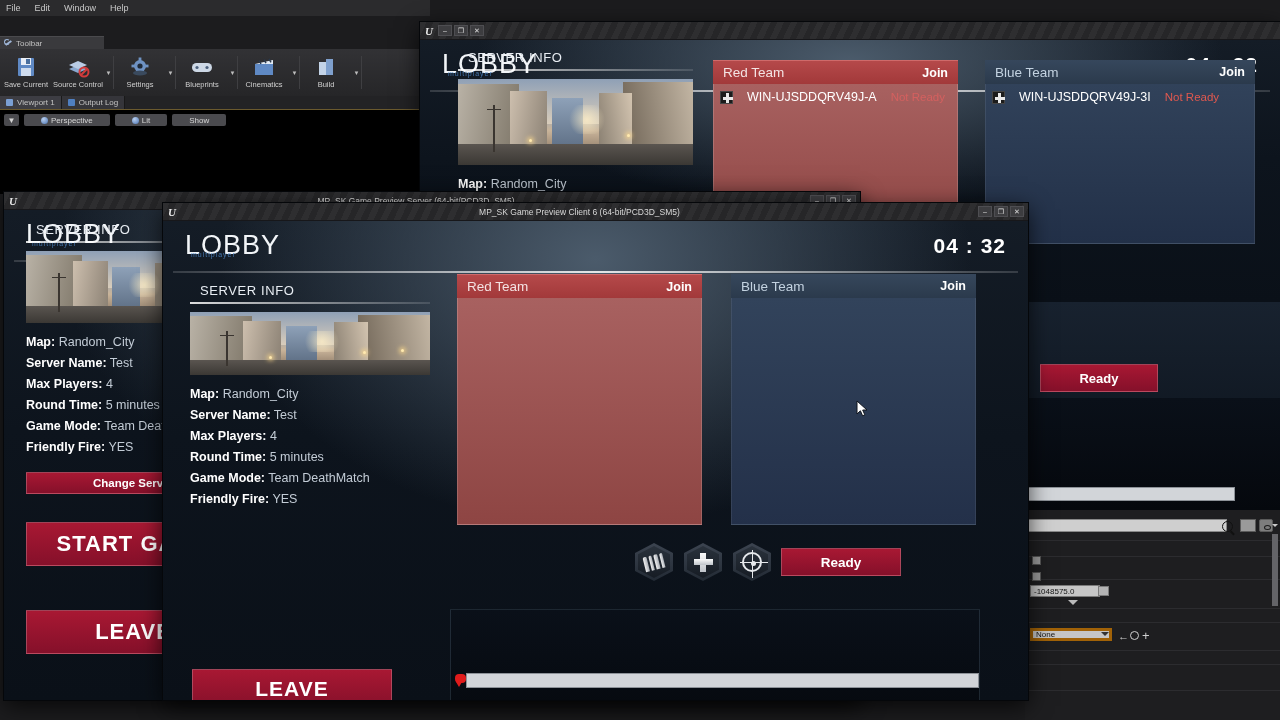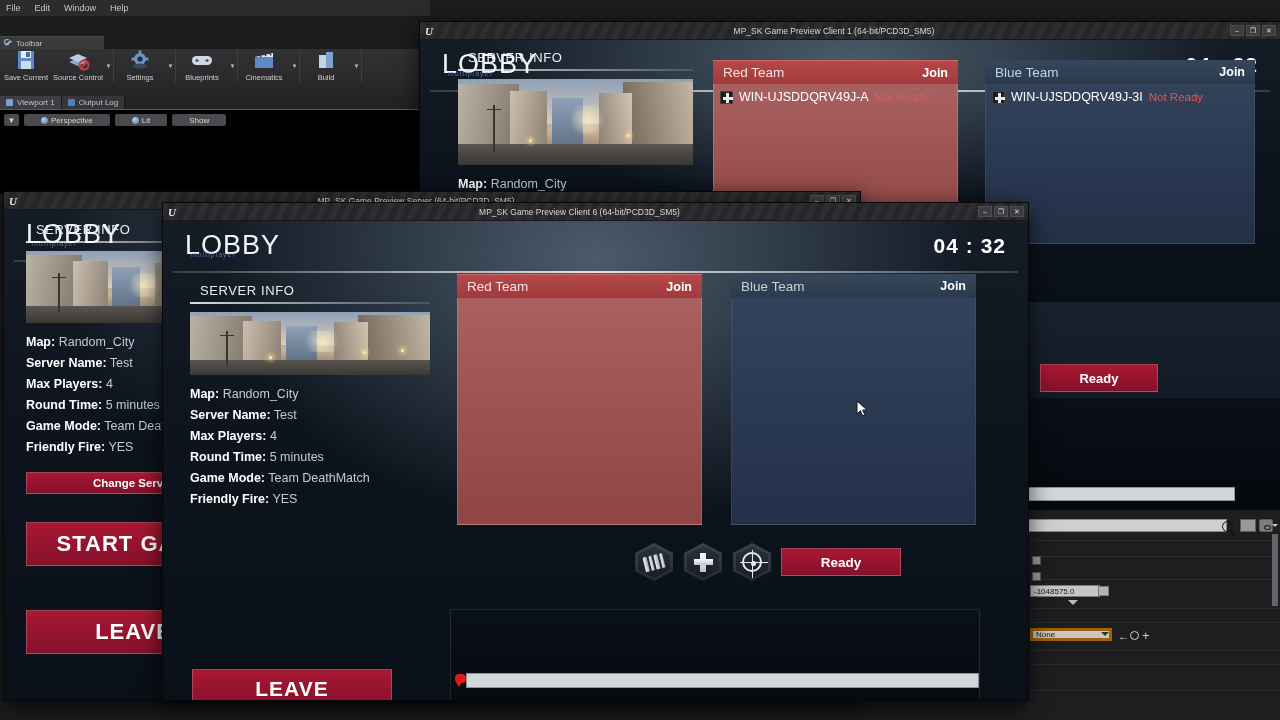--- a/index.html
+++ b/index.html
@@ -17,21 +17,21 @@
     background:#3a3a3d; border-top:1px solid #4a4a4d;
     display:flex; align-items:center; gap:4px; padding-left:4px; }
   .ue-toolbar-tab .lbl { color:#c0c0c0; font-size:8px; }
   .wrench { width:8px; height:8px; position:relative; }
   .wrench::before { content:""; position:absolute; left:1px; top:3px; width:7px;
     height:2px; background:#9fb6d8; transform:rotate(-35deg); }
   .wrench::after { content:""; position:absolute; left:0px; top:0px; width:4px;
     height:4px; border:1.5px solid #9fb6d8; border-radius:50%; border-right-color:transparent; }
 
   .ue-toolbar { position:absolute; left:0; top:49px; width:430px; height:47px;
-    background:linear-gradient(#323235,#262628); display:flex; align-items:flex-start; }
+    background:linear-gradient(#323235,#262628); display:flex; align-items:center; }
   .tb-group { display:flex; align-items:stretch; border-right:1px solid #3f3f42; }
   .tb-btn { width:52px; display:flex; flex-direction:column; align-items:center;
     justify-content:center; gap:2px; cursor:pointer; }
   .tb-btn .ic { width:26px; height:22px; display:block; }
   .tb-btn .cap { color:#cfcfcf; font-size:7.5px; white-space:nowrap; }
   .tb-arrow { width:9px; display:flex; align-items:center; justify-content:center;
     color:#bdbdbd; font-size:6px; cursor:pointer; }
 
   .ue-vptabs { position:absolute; left:0; top:96px; width:430px; height:13px;
     background:#232325; display:flex; align-items:stretch; }
@@ -165,21 +165,21 @@
   .red .teamhdr { background:linear-gradient(#b5494a,#a2393a);
     border-top:1px solid #cf6a6a;text-align:right; }
   .red .teamhdr .nm { color:#f4e3e3; }
   .red .body { background:linear-gradient(#a86160,#8e4543);
     border:1px solid rgba(255,255,255,.16); border-top:none; }
   .blue .teamhdr { background:linear-gradient(#36475c,#2b3a4c); }
   .blue .teamhdr .nm { color:#c3d2e0; }
   .blue .body { background:linear-gradient(#31425a,#223048);
     border:1px solid rgba(255,255,255,.08); border-top:none; }
 
-  .prow { display:flex; align-items:center; gap:6px; height:20px; padding:0 6px; }
+  .prow { display:flex; align-items:center; gap:14px; height:20px; padding:0 6px; }
   .prow .pic { width:13px; height:13px; position:relative; background:#1b1b1b;
     border:1px solid #444; }
   .prow .pic::before { content:""; position:absolute; left:5px; top:1.5px;
     width:3px; height:10px; background:#e8e8e8; }
   .prow .pic::after { content:""; position:absolute; left:1.5px; top:5px;
     width:10px; height:3px; background:#e8e8e8; }
   .prow .nm { color:#ffffff; font-size:12.5px; white-space:nowrap;
     overflow:hidden; text-overflow:clip; }
   .prow .st { font-size:11.5px; white-space:nowrap; }
 
@@ -380,21 +380,20 @@
     <div class="det-combo-car"></div>
     <div class="det-arrowL">←</div>
     <div class="det-magn2"></div>
     <div class="det-plus">+</div>
     <div class="det-scroll"></div>
   </div>
 
   <div class="gamewin" style="left:420px; top:22px; width:860px; height:280px;">
     <div class="titlebar">
       <div class="tb-ue">U</div>
-      <div class="tb-title">MP_SK Game Preview Client 1 (64-bit/PCD3D_SM5)</div>
       <div class="wbtns">
         <div class="wbtn">–</div>
         <div class="wbtn">❐</div>
         <div class="wbtn">✕</div>
       </div>
     </div>
     <div class="game">
       <div class="hdr">
         <div class="lobby">LOBBY</div>
         <div class="lobbysub">multiplayer</div>

